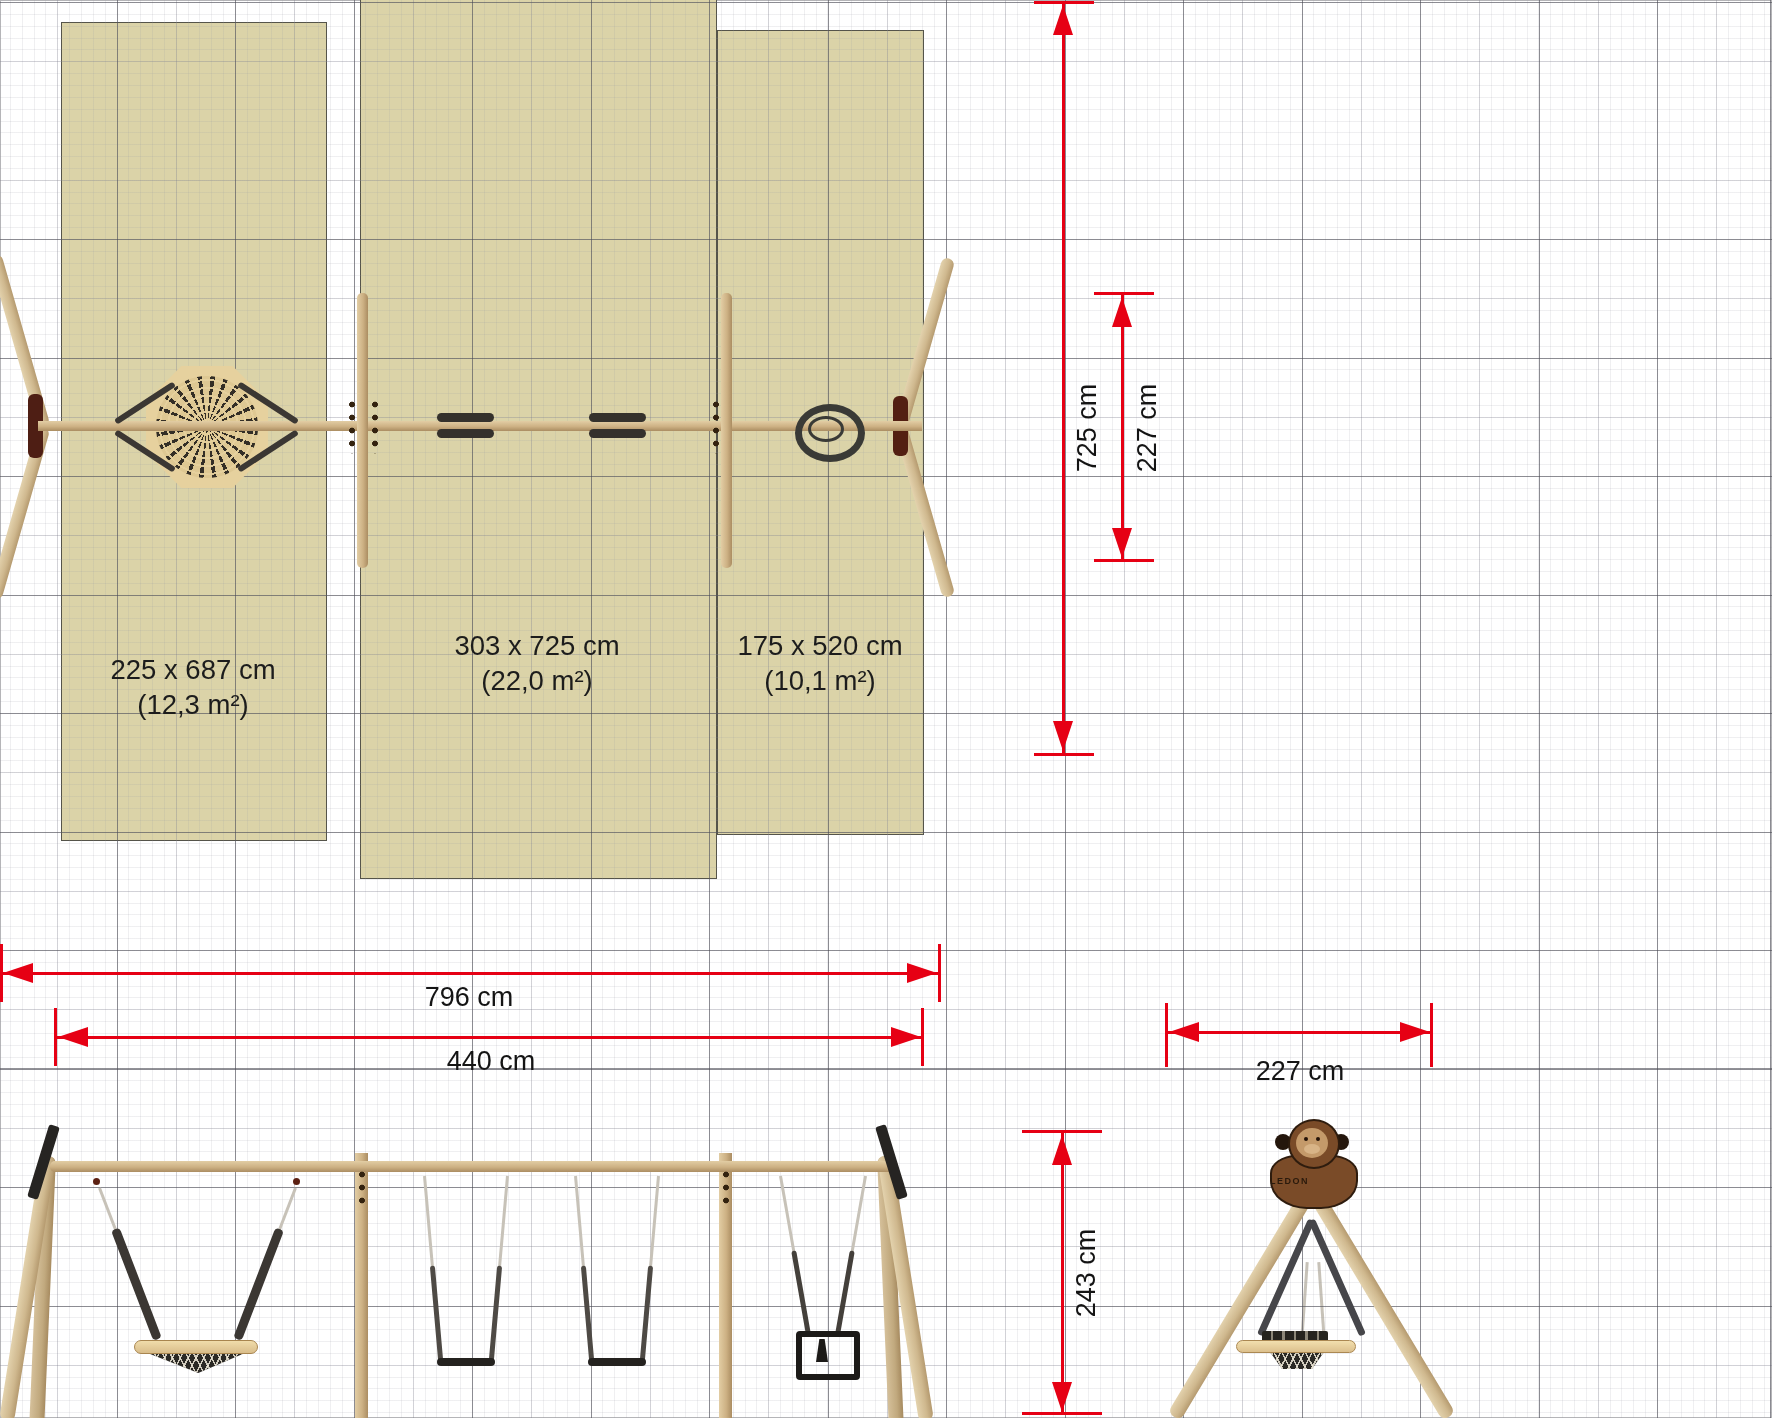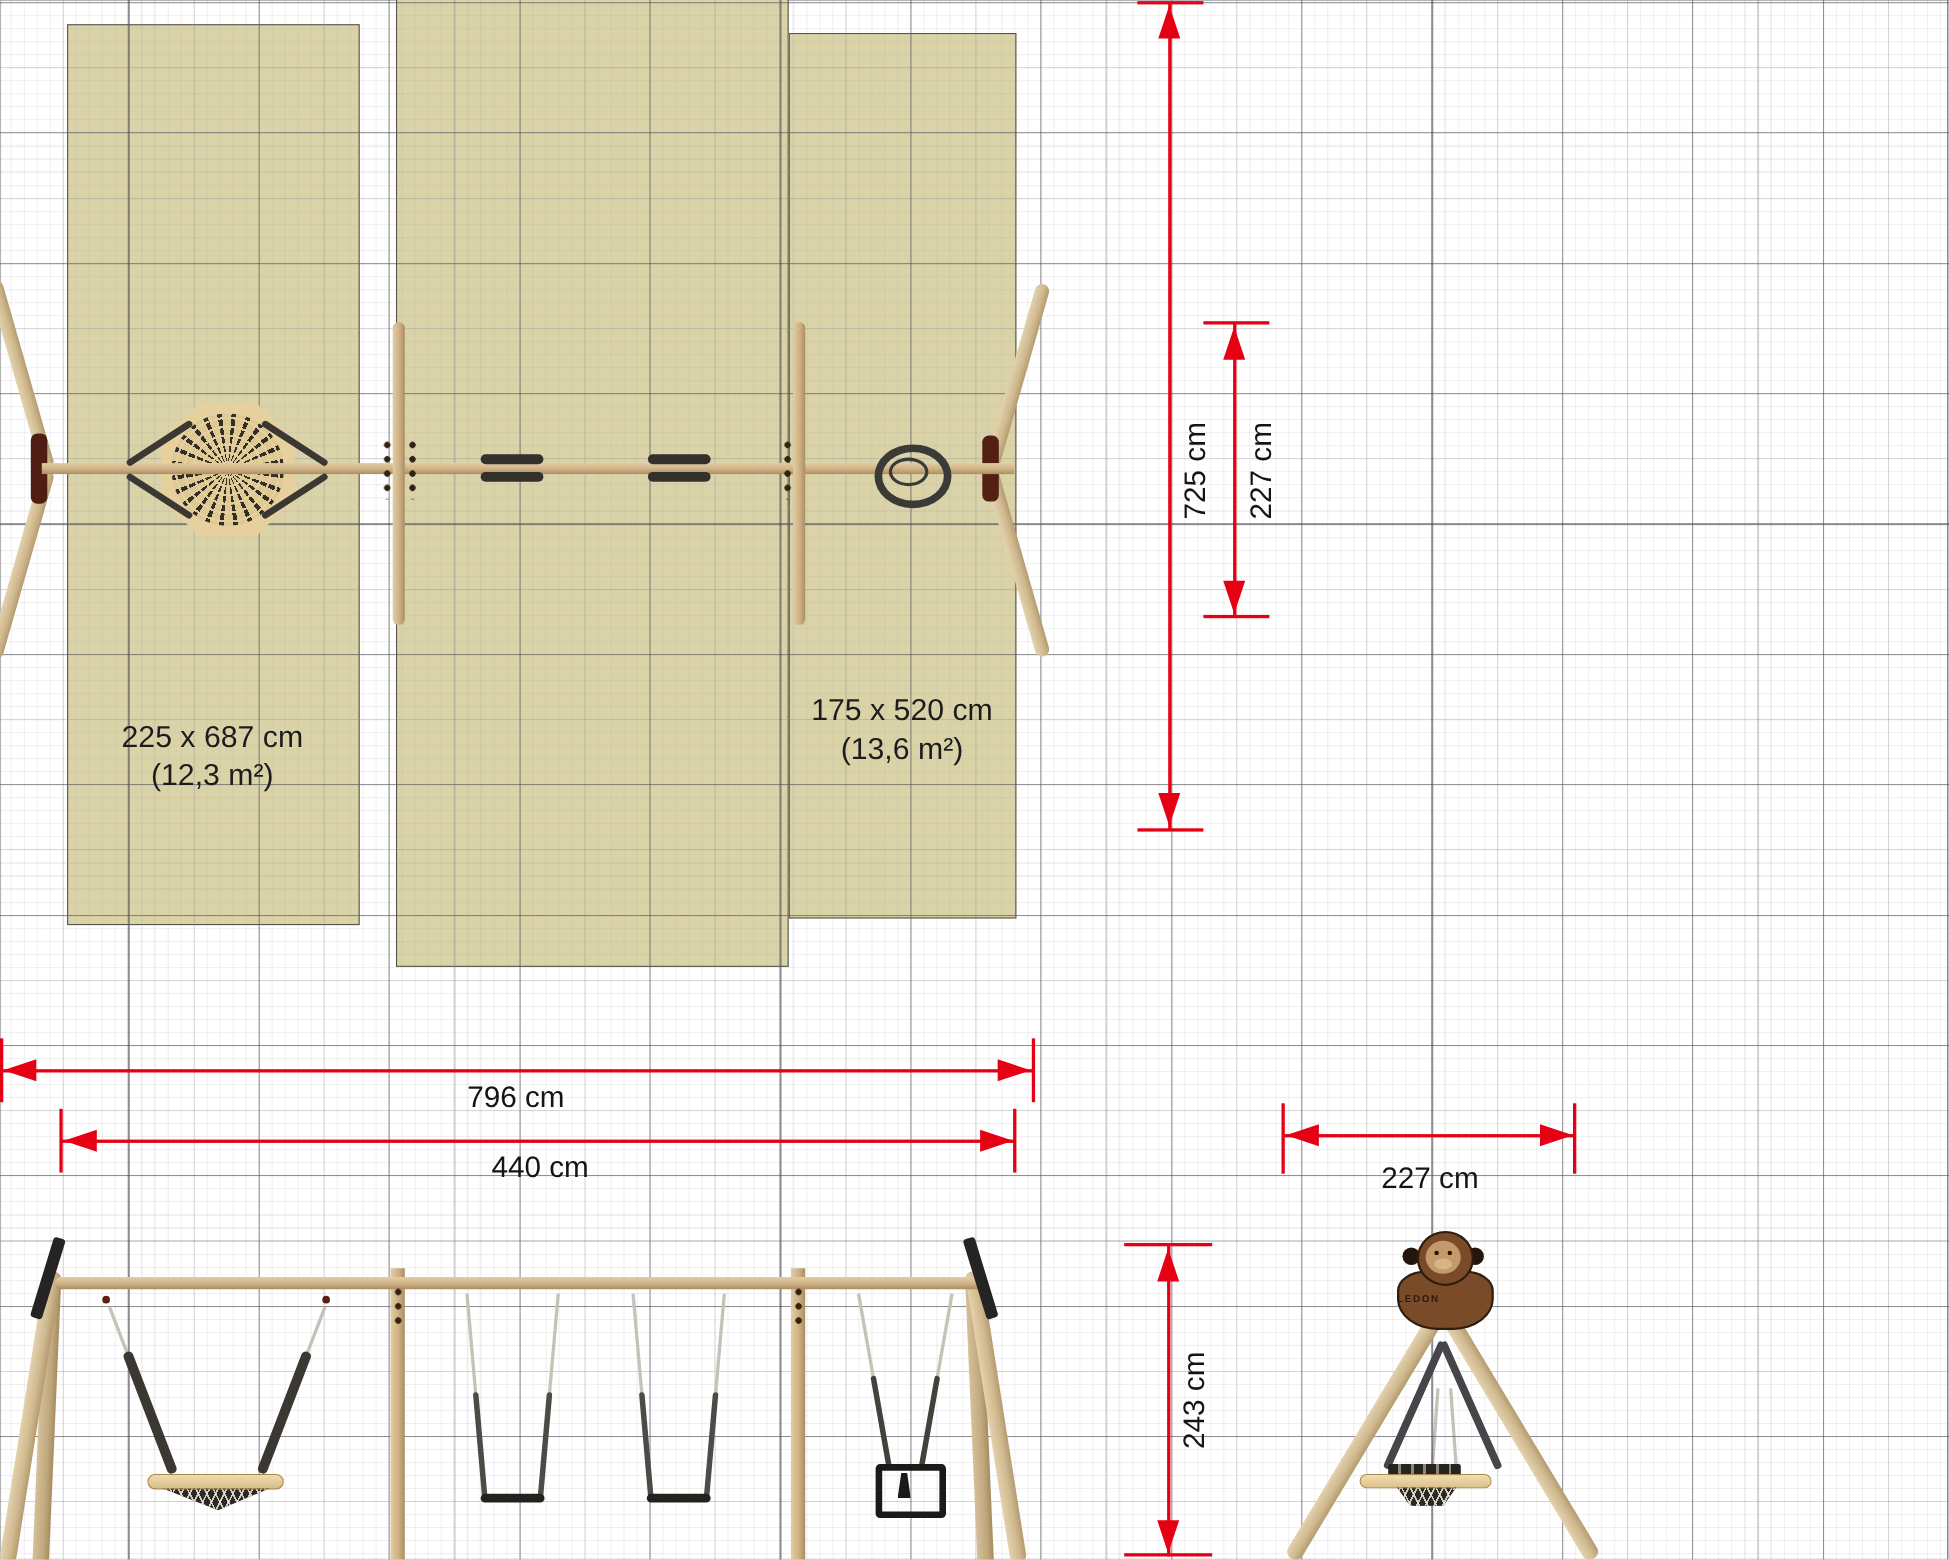--- a/index.html
+++ b/index.html
@@ -51,23 +51,27 @@
 <div class="sheet">
 
   <div class="zone" style="left:61px;top:22px;width:264px;height:817px"></div>
   <div class="zone" style="left:360px;top:-4px;width:355px;height:881px"></div>
   <div class="zone" style="left:717px;top:30px;width:205px;height:803px"></div>
 
   <div class="zone-label" style="left:193px;top:652px">
     <div>225 x 687 cm</div>
     <div>(12,3 m²)</div>
   </div>
+  <div class="zone-label" style="left:537px;top:628px">
+    <div>303 x 725 cm</div>
+    <div>(22,0 m²)</div>
+  </div>
   <div class="zone-label" style="left:820px;top:628px">
     <div>175 x 520 cm</div>
-    <div>(13,6 m²)</div>
+    <div>(10,1 m²)</div>
   </div>
 
   <div class="abs leg" style="left:13px;top:252px;width:13px;height:178px;transform:rotate(-16deg);z-index:10"></div>
   <div class="abs leg" style="left:13px;top:424px;width:13px;height:178px;transform:rotate(16deg);z-index:10"></div>
   <div class="abs" style="left:28px;top:394px;width:15px;height:64px;background:#4e1e14;border-radius:6px;z-index:11"></div>
 
   <div class="abs leg" style="left:918px;top:255px;width:13px;height:178px;transform:rotate(16deg);z-index:10"></div>
   <div class="abs leg" style="left:918px;top:422px;width:13px;height:178px;transform:rotate(-16deg);z-index:10"></div>
   <div class="abs" style="left:893px;top:396px;width:15px;height:60px;background:#531f12;border-radius:6px;z-index:11"></div>
 

